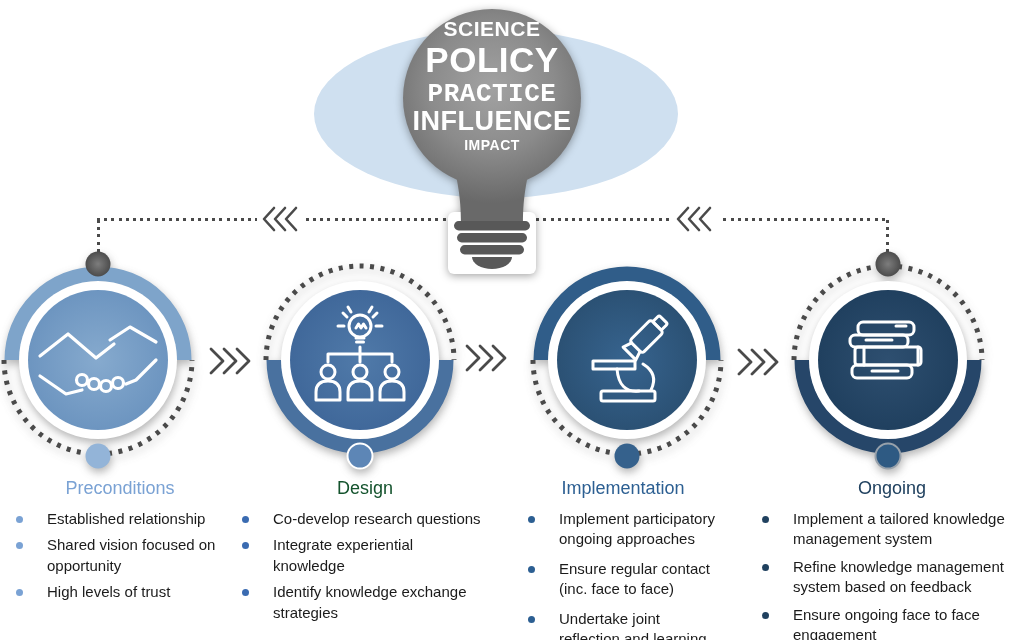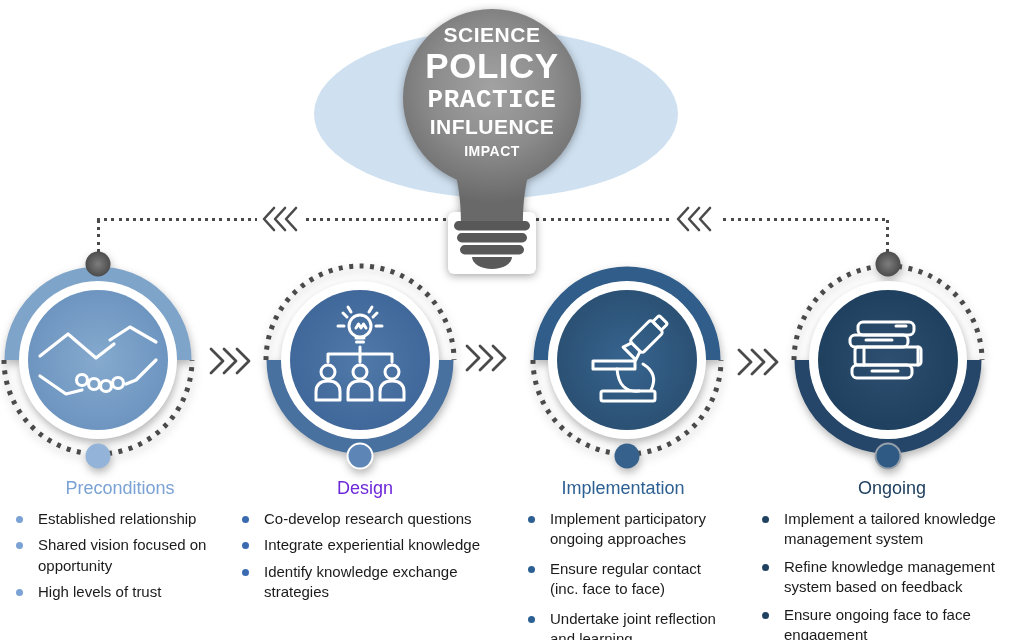--- a/index.html
+++ b/index.html
@@ -16,53 +16,53 @@
   .dot-v{position:absolute;width:3px;z-index:1;
          background:repeating-linear-gradient(180deg,#4a4a4a 0 3px,transparent 3px 7.2px);}
   .dot-v.left{left:97px;top:220px;height:34px;}
   .dot-v.right{left:886px;top:220px;height:33px;}
   .fb-chevrons{position:absolute;top:205px;background:#fff;padding:1px 4px;z-index:2;line-height:0;}
   .fb-chevrons.g1{left:257px;}
   .fb-chevrons.g2{left:671px;}
   
   .bulb-svg{position:absolute;left:392px;top:0;z-index:2;
             filter:drop-shadow(0 2px 4px rgba(0,0,0,.35));}
-  .bulb-words{position:absolute;left:392px;top:23px;width:200px;text-align:center;z-index:3;
+  .bulb-words{position:absolute;left:392px;top:17px;width:200px;text-align:center;z-index:3;
               color:#fff;font-weight:700;letter-spacing:.5px;}
   .bw1{font-size:21px;line-height:23px;}
   .bw2{font-size:35px;line-height:40px;}
   .bw3{font-size:26px;line-height:29px;font-family:Liberation Mono, monospace;}
-  .bw4{font-size:21px;line-height:24px;}
+  .bw4{font-size:27px;line-height:24px;}
   .bw5{font-size:14px;line-height:24px;}
   
   .stage-circle{position:absolute;top:250px;z-index:2;
                 filter:drop-shadow(1px 4px 4px rgba(60,60,60,.38));}
   .stage-circle.c1{left:-12px;}
   .stage-circle.c2{left:250px;}
   .stage-circle.c3{left:517px;}
   .stage-circle.c4{left:778px;}
   
   .flow-arrow{position:absolute;z-index:2;line-height:0;}
   .flow-arrow.a1{left:208px;top:346px;}
   .flow-arrow.a2{left:464px;top:343px;}
   .flow-arrow.a3{left:736px;top:347px;}
   
   .col{position:absolute;top:478px;z-index:2;}
   .col .hd{display:block;text-align:center;font-size:18px;margin:0 0 10px 0;font-weight:400;}
   .col ul{list-style:none;margin:0;padding:0;}
-  .col li{display:flex;gap:15px;margin:0 0 6px 0;font-size:15px;line-height:1.36;color:#1b1b1b;}
+  .col li{display:flex;gap:24px;margin:0 0 6px 0;font-size:15px;line-height:1.36;color:#1b1b1b;}
   .col li .blt{flex:0 0 7px;width:7px;height:7px;border-radius:50%;margin-top:7px;}
   .col.k1{left:16px;width:208px;}
   .col.k2{left:242px;width:246px;}
   .col.k3{left:528px;width:190px;}
   .col.k4{left:762px;width:260px;}
   .col.k3 li{margin-bottom:9px;}
   .col.k4 li{margin-bottom:7px;}
   .k1 .hd{color:#7aa2d4;} .k1 .blt{background:#7aa2d4;}
-  .k2 .hd{color:#6d28d9;} .k2 .blt{background:#3a6bb1;}
+  .k2 .hd{color:#14532d;} .k2 .blt{background:#3a6bb1;}
   .k3 .hd{color:#2c5f92;} .k3 .blt{background:#2c5f92;}
   .k4 .hd{color:#20415f;text-align:center;} .k4 .blt{background:#20415f;}
 </style>
 </head>
 <body>
 
 <div id="canvas">
 
   <div class="halo"></div>
 

